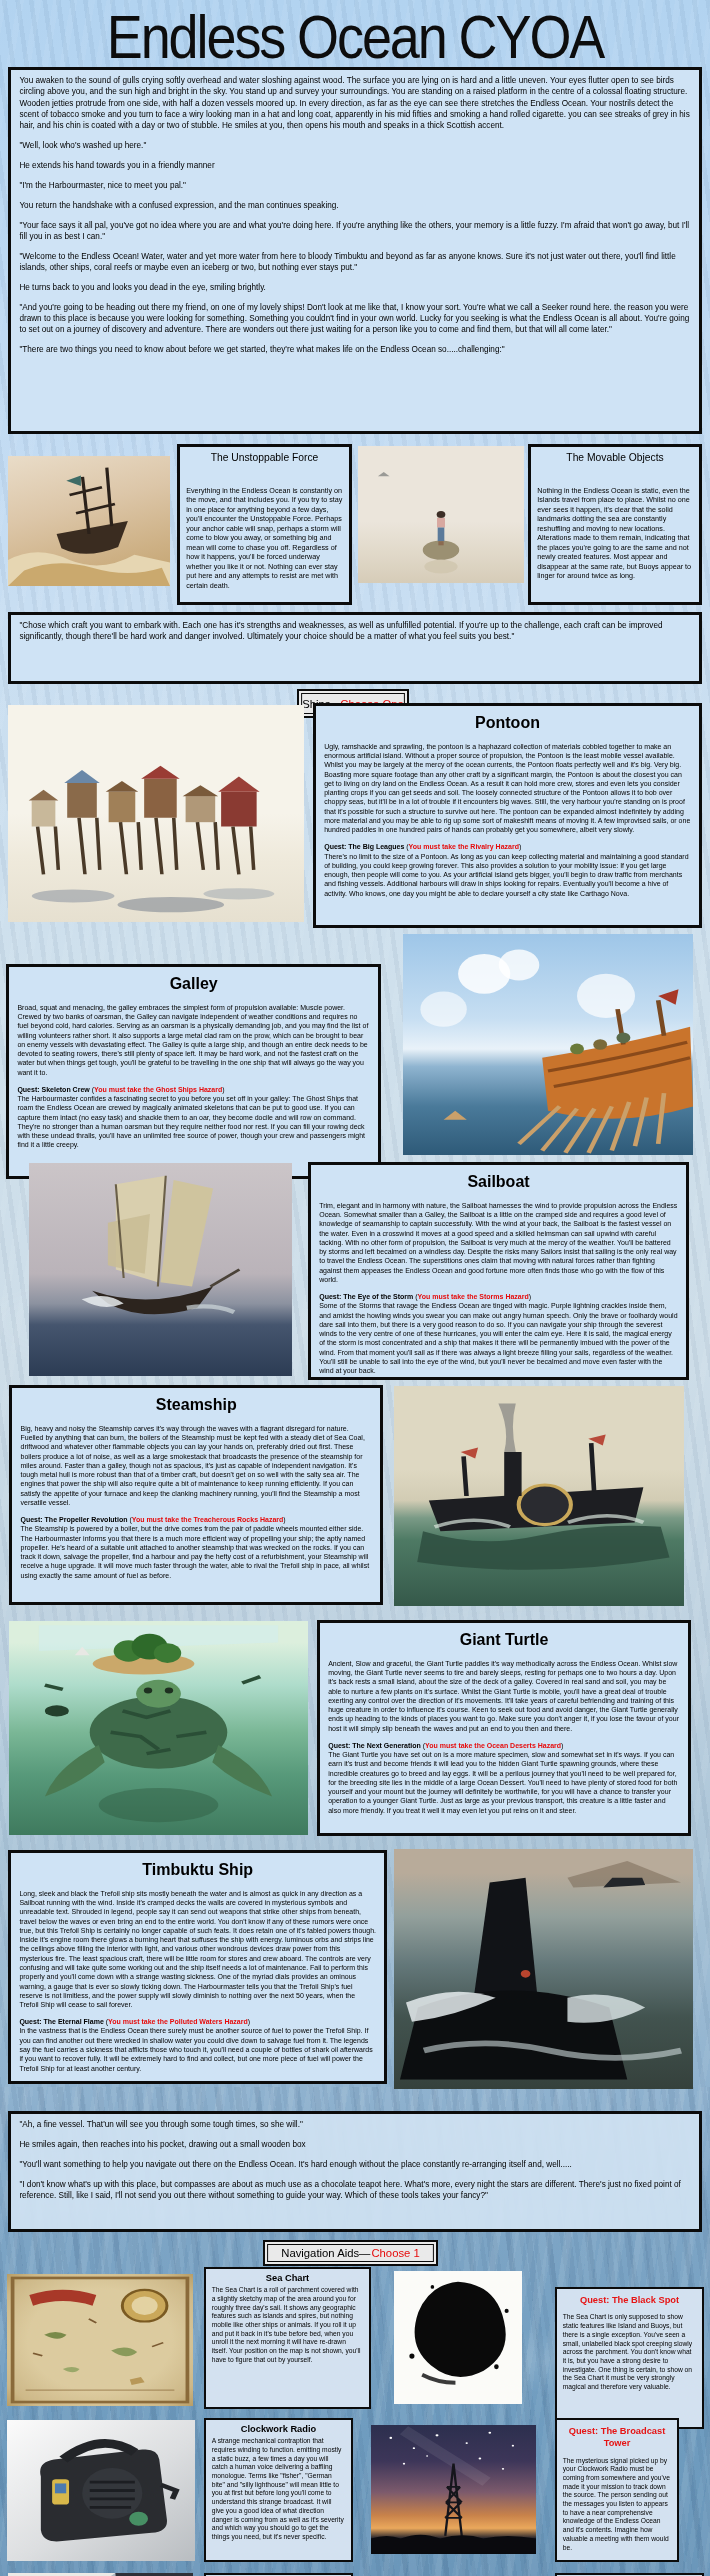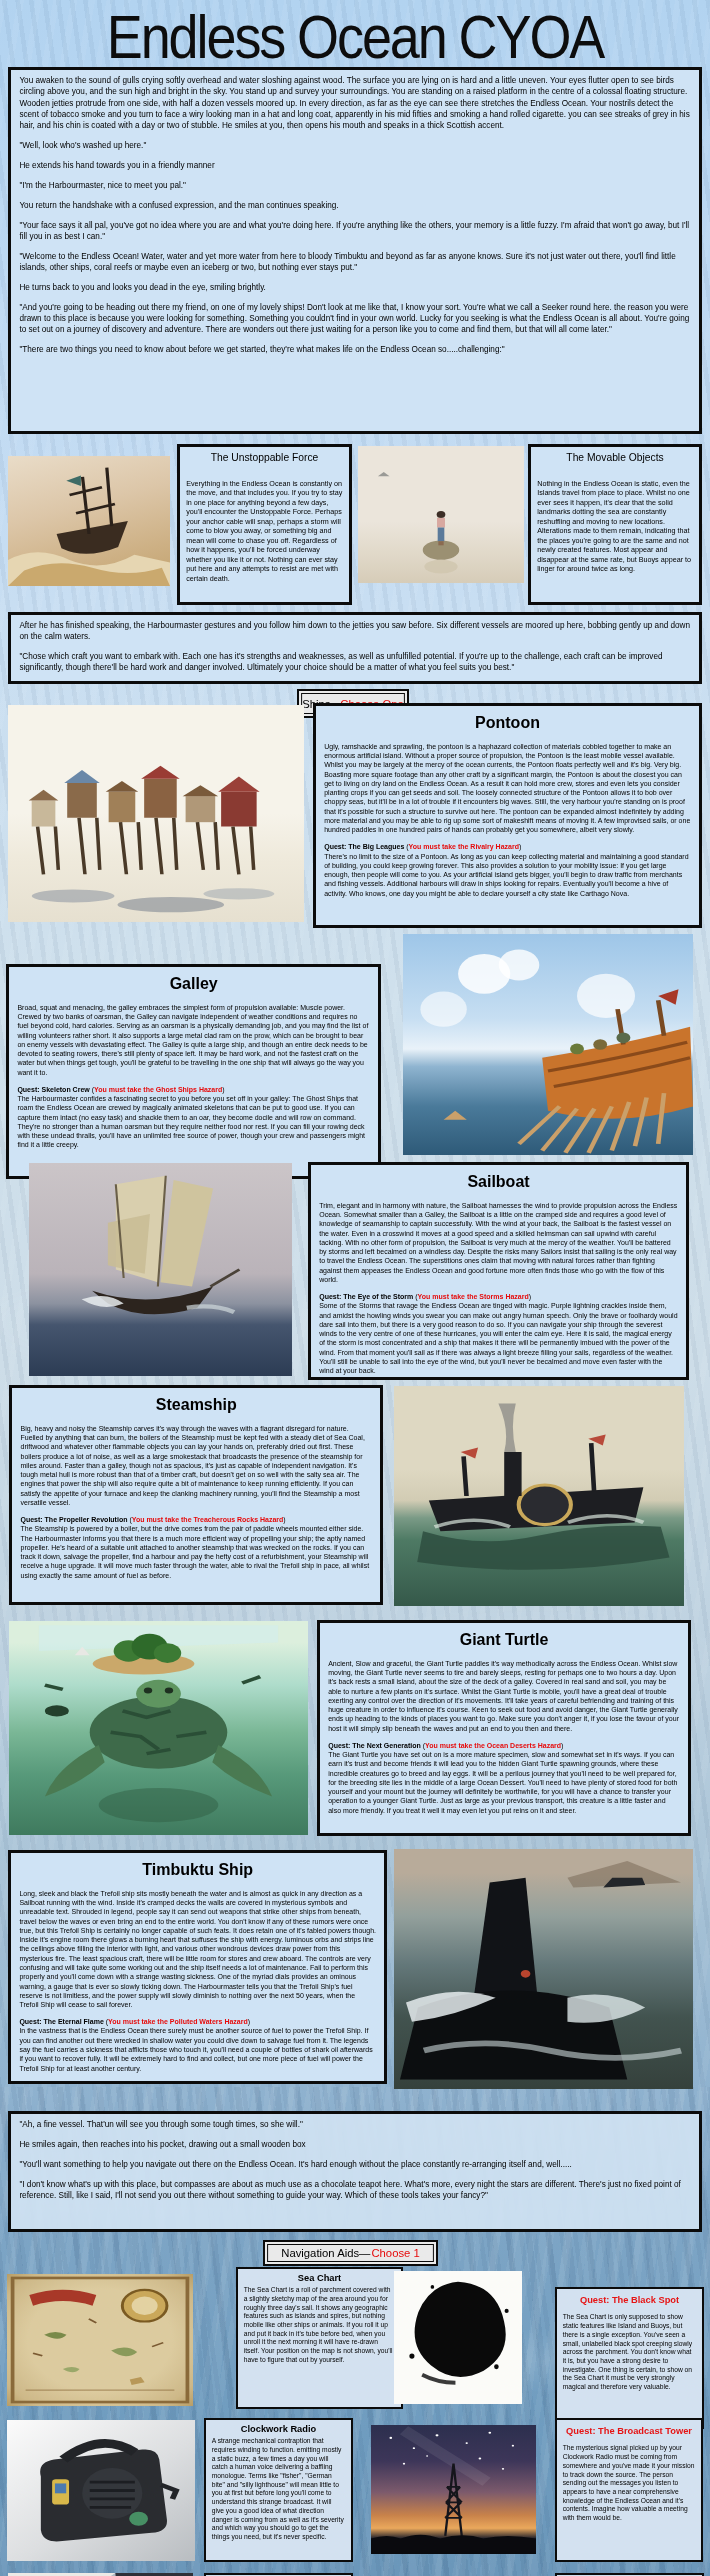--- a/index.html
+++ b/index.html
@@ -25,21 +25,21 @@
       radial-gradient(ellipse 258px 72px at 20% 20%, rgba(255,255,255,.20), transparent 70%),
       radial-gradient(ellipse 289px 77px at 75% 55%, rgba(255,255,255,.16), transparent 70%),
       radial-gradient(ellipse 247px 62px at 35% 85%, rgba(255,255,255,.14), transparent 70%);}
   .title{position:absolute;left:0;top:1px;width:100%;text-align:center;font-size:54px;
     font-weight:400;letter-spacing:-2.1px;transform:scaleY(1.14);transform-origin:top;color:#0d0d0d;}
   .box{position:absolute;box-sizing:border-box;border:3.1px solid #0b0b0b;background:#cfe3f5;}
   .note{padding:5.2px 8.2px;font-size:8.2px;line-height:1.36;overflow:hidden;}
   .note p{margin:0 0 8.8px;}
   .translucent{background:rgba(208,226,242,.93);}
   .cbox{padding:3.1px 6.2px;font-size:7.2px;line-height:1.32;overflow:hidden;}
-  .cbox h3{font-size:10.3px;font-weight:400;text-align:center;margin:1px 0 14px;}
+  .cbox h3{font-size:10.3px;font-weight:400;text-align:center;margin:1px 0 21px;}
   .shipbox{padding:4.1px 8.2px;font-size:7px;line-height:1.33;overflow:hidden;}
   .shipbox h3{font-size:16px;font-weight:700;text-align:center;margin:2.1px 0 8.2px;}
   .shipbox p{margin:0;}
   .shipbox .quest{margin-top:7.7px;}
   .qlabel{font-weight:700;}
   .qreq{color:#e60b0b;font-weight:700;}
   .hdr{position:absolute;box-sizing:border-box;border:2.1px solid #0b0b0b;background:#eaeaea;
     box-shadow:inset 0 0 0 2.1px #eaeaea, inset 0 0 0 3.1px #0b0b0b;
     display:flex;align-items:center;justify-content:center;font-size:11.3px;}
   .hdr .red{color:#e60b0b;margin-left:3.6px;}
@@ -109,21 +109,20 @@
       <rect x="48" y="59.5" width="4" height="10" fill="#5b7a9a"></rect>
       <rect x="48.4" y="69.5" width="3.2" height="3" fill="#8a6a50"></rect>
     </svg>
   </div>
   <div class="box cbox" style="left:528px;top:444px;width:174px;height:161px;">
     <h3>The Movable Objects</h3>
     <p style="margin:0">Nothing in the Endless Ocean is static, even the Islands travel from place to place. Whilst no one ever sees it happen, it's clear that the solid landmarks dotting the sea are constantly reshuffling and moving to new locations. Alterations made to them remain, indicating that the places you're going to are the same and not newly created features. Most appear and disappear at the same rate, but Buoys appear to linger for around twice as long.</p>
   </div>
 
   <div class="box note" style="left:8.2px;top:612px;width:694px;height:72px;">
-    <p>After he has finished speaking, the Harbourmaster gestures and you follow him down to the jetties you saw before. Six different vessels are moored up here, bobbing gently up and down on the calm waters.</p>
     <p>"Chose which craft you want to embark with. Each one has it's strengths and weaknesses, as well as unfulfilled potential. If you're up to the challenge, each craft can be improved significantly, though there'll be hard work and danger involved. Ultimately your choice should be a matter of what you feel suits you best."</p>
   </div>
 
   <div class="hdr" style="left:297px;top:689px;width:112px;height:29px;">
     <span>Ships–</span>
     <span class="red">Choose One</span>
   </div>
 
   <div class="img art-pontoon" style="left:8.2px;top:705px;width:296px;height:217px;">
     <svg viewBox="0 0 100 100" preserveAspectRatio="none">
@@ -280,21 +279,21 @@
       <circle cx="74" cy="24" r="12" fill="#caa85a" stroke="#7a5a22" stroke-width="1.6"></circle>
       <circle cx="74" cy="24" r="7" fill="#e3d2a2"></circle>
       <path d="M20,46 q6,-4 12,0 q-4,6 -12,0 Z" fill="#7a8a4a"></path>
       <path d="M56,58 q8,-5 14,1 q-6,7 -14,-1 Z" fill="#8a9a5a"></path>
       <path d="M30,72 q5,-3 9,0 q-3,5 -9,0 Z" fill="#9aa86a"></path>
       <path d="M66,80 l6,-2 l2,4 l-7,2 Z" fill="#b89858"></path>
       <path d="M14,60 l5,2 M84,52 l-6,3 M44,34 l4,3" stroke="#7a5a32" stroke-width="1.2"></path>
       <path d="M10,88 h80" stroke="#8a6a3a" stroke-width="1" opacity=".6"></path>
     </svg>
   </div>
-  <div class="card" style="left:204px;top:2267px;width:167px;height:142px;margin-left:32px;">
+  <div class="card" style="left:204px;top:2267px;width:167px;height:142px;">
     <h4>Sea Chart</h4>
     <p style="margin:0">The Sea Chart is a roll of parchment covered with a slightly sketchy map of the area around you for roughly three day's sail. It shows any geographic features such as islands and spires, but nothing mobile like other ships or animals. If you roll it up and put it back in it's tube before bed, when you unroll it the next morning it will have re-drawn itself. Your position on the map is not shown, you'll have to figure that out by yourself.</p>
   </div>
   <div class="img art-spot" style="left:394px;top:2271px;width:128px;height:133px;">
     <svg viewBox="0 0 100 100" preserveAspectRatio="none">
       <path d="M50,8 Q80,10 86,38 Q92,62 70,75 Q48,86 29,71 Q10,56 19,31 Q28,10 50,8 Z" fill="#0a0a0a"></path>
       <path d="M22,78 Q34,84 48,84" stroke="#0a0a0a" stroke-width="3" fill="none" opacity=".8"></path>
       <circle cx="14" cy="64" r="2" fill="#0a0a0a"></circle>
         <circle cx="88" cy="30" r="1.6" fill="#0a0a0a"></circle>
       <circle cx="80" cy="72" r="1.8" fill="#0a0a0a"></circle>
@@ -334,21 +333,21 @@
           <circle cx="20" cy="30" r=".7"></circle>
           <circle cx="66" cy="26" r=".8"></circle>
           <circle cx="80" cy="34" r=".7"></circle>
           <circle cx="34" cy="24" r=".6"></circle>
         </g>
       <path d="M20,4 L70,44" stroke="#fff" stroke-width="8" opacity=".08"></path>
       <path d="M50,30 L45,86 M50,30 L55,86 M46,48 L54,48 M45.5,60 L54.5,60 M45,72 L55,72 M46,48 L55,60 M54,48 L45.5,60 M45.5,60 L55,72 M54.5,60 L45,72" stroke="#15151b" stroke-width="1.4" fill="none"></path>
       <path d="M0,88 Q10,84 18,88 Q30,82 42,88 Q56,83 68,88 Q82,84 100,88 L100,100 L0,100 Z" fill="#0a0a0e"></path>
     </svg>
   </div>
-  <div class="card qcard" style="left:555px;top:2418px;width:148px;height:144px;">
+  <div class="card qcard" style="left:555px;top:2418px;width:124px;height:144px;">
     <h4>Quest: The Broadcast Tower</h4>
     <p style="margin:0">The mysterious signal picked up by your Clockwork Radio must be coming from somewhere and you've made it your mission to track down the source. The person sending out the messages you listen to appears to have a near comprehensive knowledge of the Endless Ocean and it's contents. Imagine how valuable a meeting with them would be.</p>
   </div>
 
   <div class="img art-figurehead" style="left:8.2px;top:2573px;width:185px;height:153px;">
     <svg viewBox="0 0 100 100" preserveAspectRatio="none">
       <path d="M58,0 L100,0 L100,100 L72,100 Q62,48 58,0 Z" fill="#2e3038"></path>
       <path d="M64,10 Q70,55 76,96" stroke="#d8dce0" stroke-width="2" fill="none" opacity=".8"></path>
       <path d="M0,0 L58,0 L34,20 L0,13 Z" fill="#eceae6"></path>
       <path d="M40,26 Q56,34 50,52 Q46,66 34,76 Q41,60 37,48 Q28,36 40,26 Z" fill="#6a4228"></path>

